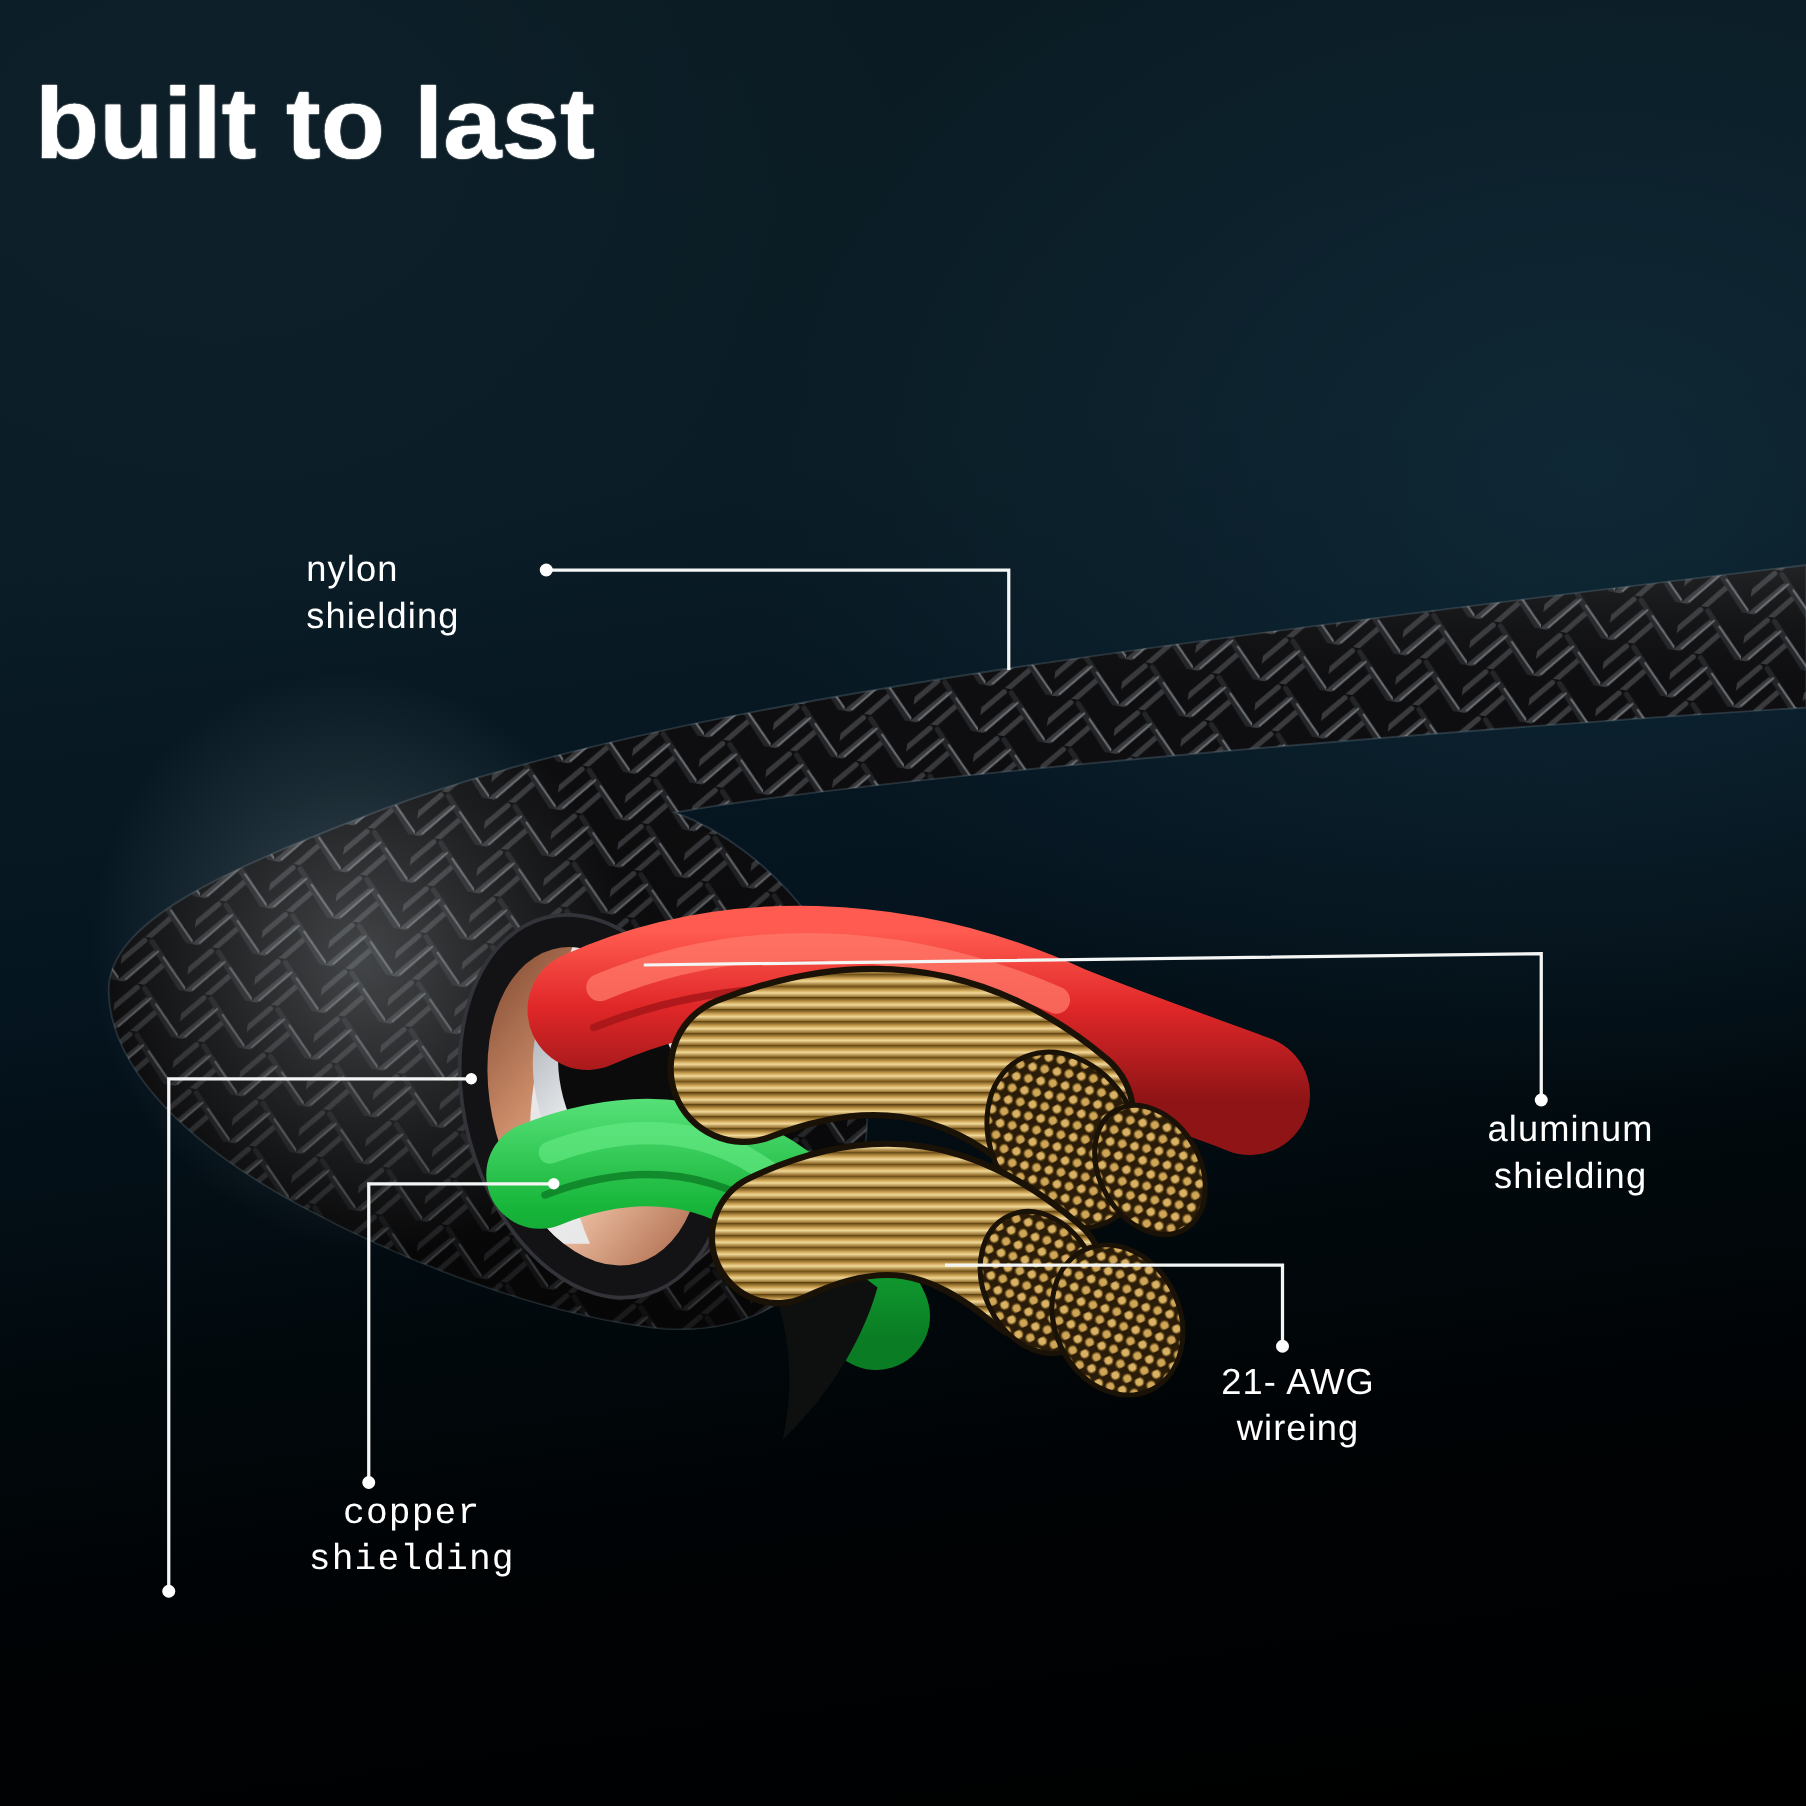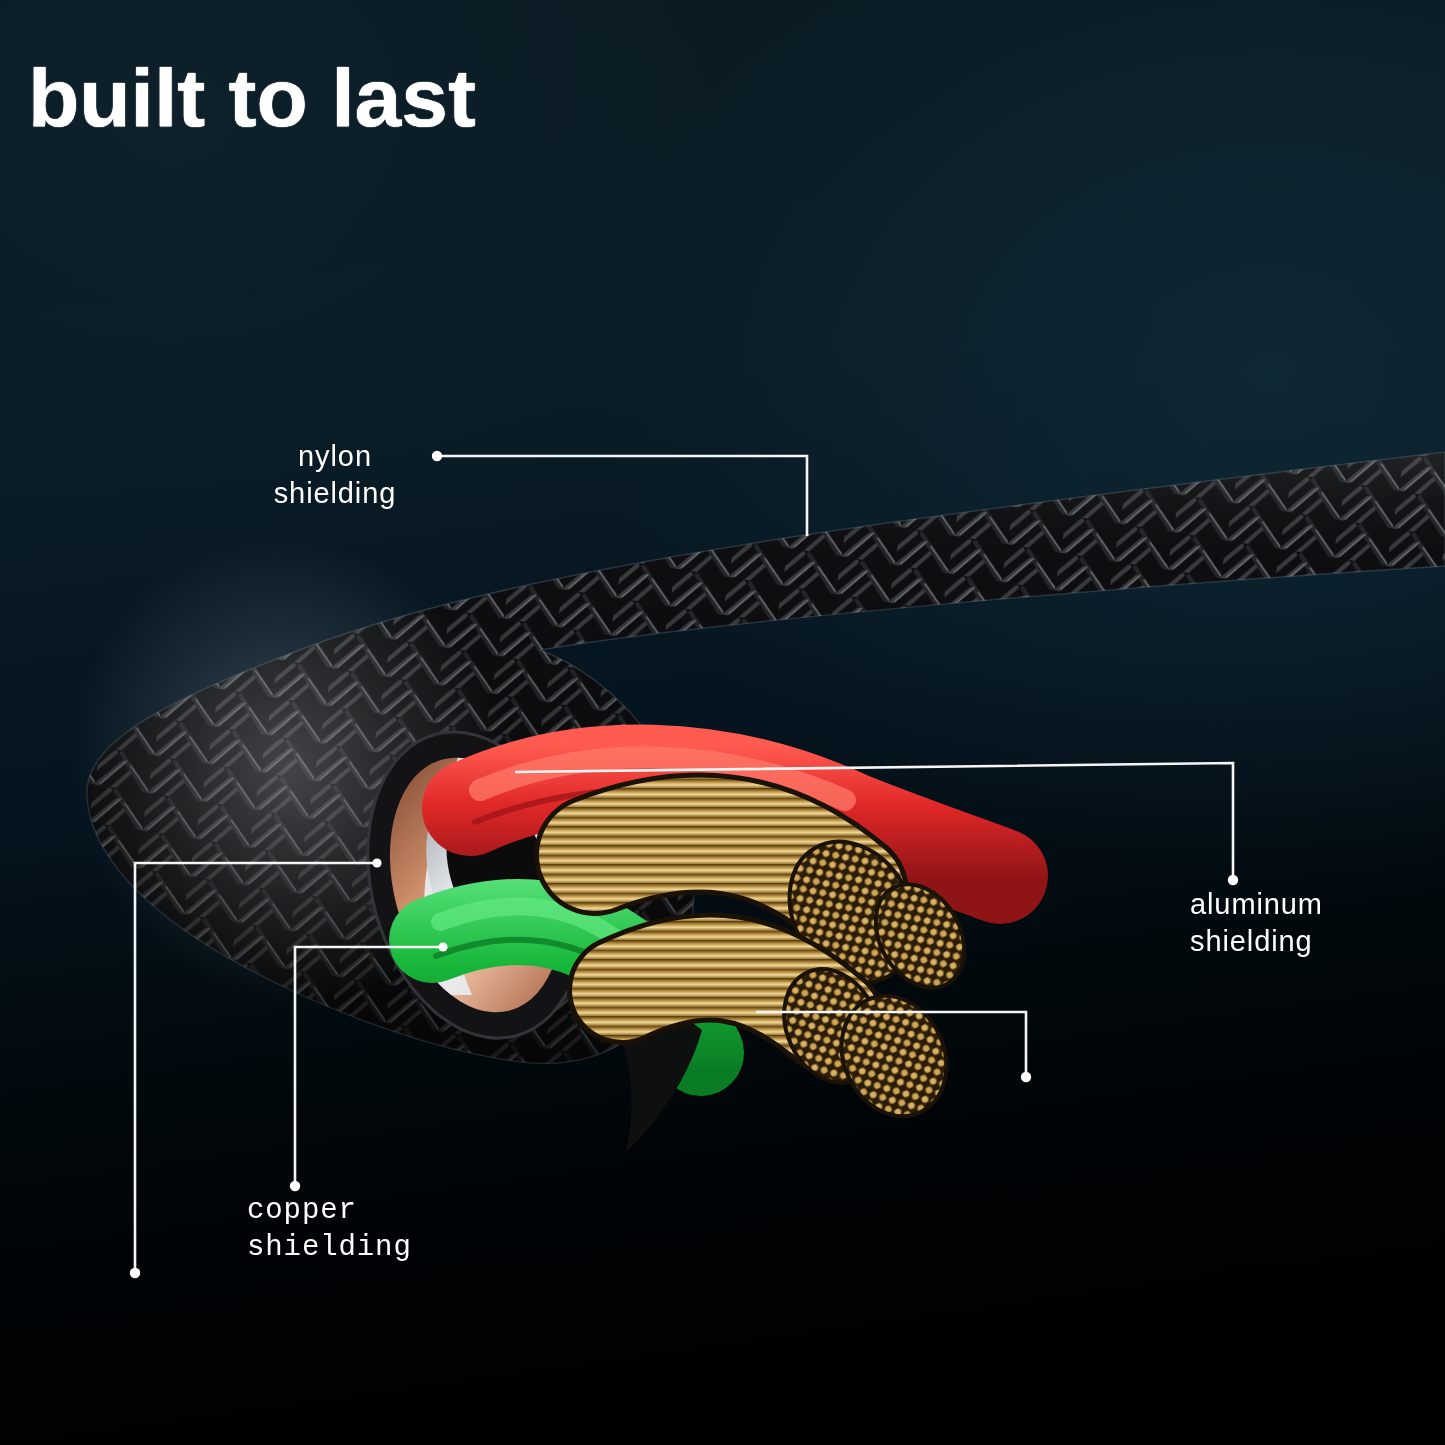--- a/index.html
+++ b/index.html
@@ -17,23 +17,23 @@
     font-size:84px;font-weight:bold;letter-spacing:0px;line-height:1;
     transform:scaleY(.96);transform-origin:left top;
     text-shadow:0 0 1px #fff,0 0 1px #fff;
   }
   .subtitle{
     margin-top:18px;font-size:36px;line-height:44px;font-weight:400;
     letter-spacing:.2px;white-space:pre-line;color:#f4f7f7;
   }
   .callout-label{
     position:absolute;color:#ffffff;font-size:29px;line-height:37px;
-    letter-spacing:.9px;white-space:pre-line;font-weight:400;
-  }
-  .align-right{text-align:center;}
+    letter-spacing:.9px;white-space:pre-line;font-weight:400;text-align:center;
+  }
+  .align-right{text-align:left;}
 </style>
 </head>
 <body>
 
 <div class="stage">
 
   <svg class="art" viewBox="0 0 1445 1445" aria-hidden="true">
     <defs>
       <pattern id="braid" width="54" height="38" patternUnits="userSpaceOnUse" patternTransform="rotate(9)">
         <rect width="54" height="38" fill="#0e0e10"></rect>
@@ -201,18 +201,20 @@
   <div class="header">
     <div class="title">built to last</div>
   </div>
 
   <div class="callout-label align-right" style="left:245px;top:438px;width:180px;">nylon
 shielding</div>
 
   <div class="callout-label" style="left:1190px;top:886px;">aluminum
 shielding</div>
 
+  <div class="callout-label" style="left:977px;top:1088px;">21- AWG
+wireing</div>
 
   <div class="callout-label" style="left:247px;top:1192px;font-family:Liberation Mono, monospace;">copper
 shielding</div>
 
 
 </div>
 
 </body></html>

